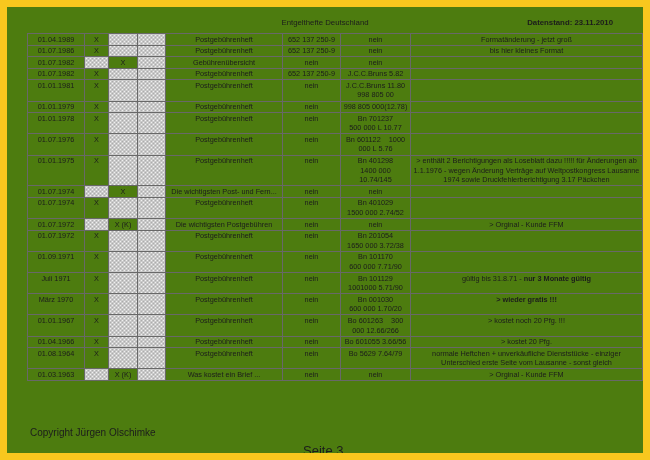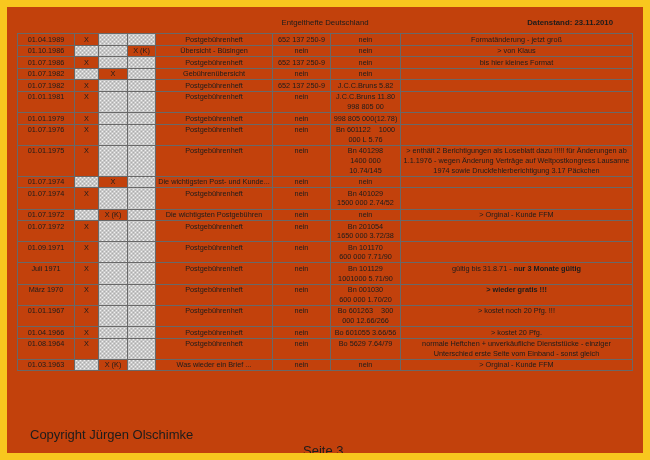--- a/index.html
+++ b/index.html
@@ -1,30 +1,30 @@
 <!DOCTYPE html>
 <html><head>
 <meta charset="utf-8">
 <style>
   * { margin:0; padding:0; box-sizing:border-box; }
   html,body { width:650px; height:460px; background:#e8e8e8; }
   .frame {
     position:relative; width:650px; height:460px;
-    border:7px solid #f8c71e; background:#c2410c;
+    border:7px solid #f8c71e; background:#4d7c0f;
     font-family:"Liberation Sans", sans-serif; color:#1c1c1c; overflow:hidden;
   }
   .header-title {
     position:absolute; top:11px; left:0; width:636px;
     text-align:center; font-size:7.8px;
   }
   .header-datenstand {
     position:absolute; top:11px; right:30px; font-size:7.8px;font-weight:bold;
   }
   table.fee-table {
-    position:absolute; left:10px; top:26px;
+    position:absolute; left:20px; top:26px;
     border-collapse:collapse; table-layout:fixed; width:615px;
     border:1px solid #555;
   }
   td {
     border:1px solid #686868;
     font-size:7.3px; line-height:9.6px;
     text-align:center; vertical-align:top;
     padding:0.5px 1px; overflow:hidden;
   }
   td.mark { white-space:nowrap; }
@@ -32,21 +32,21 @@
   td.note { }
   .b { font-weight:bold; }
   td.hatch {
     background-color:#f0f0f0;
     background-image:
       linear-gradient(45deg,#9c9c9c 25%,transparent 25%,transparent 75%,#9c9c9c 75%),
       linear-gradient(45deg,#9c9c9c 25%,transparent 25%,transparent 75%,#9c9c9c 75%);
     background-size:4px 4px;
     background-position:0 0,2px 2px;
   }
-  .footer-copyright { position:absolute; left:23px; top:420px; font-size:13px; }
+  .footer-copyright { position:absolute; left:23px; top:420px; font-size:10px; }
   .footer-page { position:absolute; left:296px; top:436px; font-size:13px; }
 </style>
 </head>
 <body>
 
 <div class="frame">
   <div class="header-title">Entgelthefte Deutschland</div>
   <div class="header-datenstand">Datenstand: 23.11.2010</div>
 
   <table class="fee-table">
@@ -65,30 +65,20 @@
           <td>01.04.1989</td>
           <td class="mark">X</td>
           <td class="mark hatch"></td>
           <td class="mark hatch"></td>
           <td>Postgebührenheft</td>
           <td>652 137 250-9</td>
           <td class="info">nein</td>
           <td class="note"><span>Formatänderung - jetzt groß</span></td>
         </tr>
         <tr>
-          <td>01.10.1986</td>
-          <td class="mark hatch"></td>
-          <td class="mark hatch"></td>
-          <td class="mark">X (K)</td>
-          <td>Übersicht - Büsingen</td>
-          <td>nein</td>
-          <td class="info">nein</td>
-          <td class="note"><span>&gt; von Klaus</span></td>
-        </tr>
-        <tr>
           <td>01.07.1986</td>
           <td class="mark">X</td>
           <td class="mark hatch"></td>
           <td class="mark hatch"></td>
           <td>Postgebührenheft</td>
           <td>652 137 250-9</td>
           <td class="info">nein</td>
           <td class="note"><span>bis hier kleines Format</span></td>
         </tr>
         <tr>
@@ -123,20 +113,31 @@
           <td class="note"></td>
         </tr>
         <tr>
           <td>01.01.1979</td>
           <td class="mark">X</td>
           <td class="mark hatch"></td>
           <td class="mark hatch"></td>
           <td>Postgebührenheft</td>
           <td>nein</td>
           <td class="info">998 805 000(12.78)</td>
+          <td class="note"></td>
+        </tr>
+        <tr>
+          <td>01.01.1978</td>
+          <td class="mark">X</td>
+          <td class="mark hatch"></td>
+          <td class="mark hatch"></td>
+          <td>Postgebührenheft</td>
+          <td>nein</td>
+          <td class="info">Bn 701237
+500 000 L 10.77</td>
           <td class="note"></td>
         </tr>
         <tr>
           <td>01.07.1976</td>
           <td class="mark">X</td>
           <td class="mark hatch"></td>
           <td class="mark hatch"></td>
           <td>Postgebührenheft</td>
           <td>nein</td>
           <td class="info">Bn 601122    1000
@@ -153,21 +154,21 @@
           <td class="info">Bn 401298
 1400 000
 10.74/145</td>
           <td class="note"><span>&gt; enthält 2 Berichtigungen als Loseblatt dazu !!!!! für Änderungen ab 1.1.1976 - wegen Änderung Verträge auf Weltpostkongress Lausanne 1974 sowie Druckfehlerberichtigung 3.17 Päckchen</span></td>
         </tr>
         <tr>
           <td>01.07.1974</td>
           <td class="mark hatch"></td>
           <td class="mark">X</td>
           <td class="mark hatch"></td>
-          <td>Die wichtigsten Post- und Kunde...</td>
+          <td>Die wichtigsten Post- und Fern...</td>
           <td>nein</td>
           <td class="info">nein</td>
           <td class="note"></td>
         </tr>
         <tr>
           <td>01.07.1974</td>
           <td class="mark">X</td>
           <td class="mark hatch"></td>
           <td class="mark hatch"></td>
           <td>Postgebührenheft</td>
@@ -252,28 +253,28 @@
           <td class="note"><span>&gt; kostet 20 Pfg.</span></td>
         </tr>
         <tr>
           <td>01.08.1964</td>
           <td class="mark">X</td>
           <td class="mark hatch"></td>
           <td class="mark hatch"></td>
           <td>Postgebührenheft</td>
           <td>nein</td>
           <td class="info">Bo 5629 7.64/79</td>
-          <td class="note"><span>normale Heftchen + unverkäufliche Dienststücke - einziger Unterschied erste Seite vom Einband - sonst gleich</span></td>
+          <td class="note"><span>normale Heftchen + unverkäufliche Dienststücke - einziger Unterschied erste Seite vom Lausanne - sonst gleich</span></td>
         </tr>
         <tr>
           <td>01.03.1963</td>
           <td class="mark hatch"></td>
           <td class="mark">X (K)</td>
           <td class="mark hatch"></td>
-          <td>Was wieder ein Brief ...</td>
+          <td>Was kostet ein Brief ...</td>
           <td>nein</td>
           <td class="info">nein</td>
           <td class="note"><span>&gt; Orginal - Kunde FFM</span></td>
         </tr>
       </tbody>
   </table>
 
   <div class="footer-copyright">Copyright Jürgen Olschimke</div>
   <div class="footer-page">Seite 3</div>
 </div>

